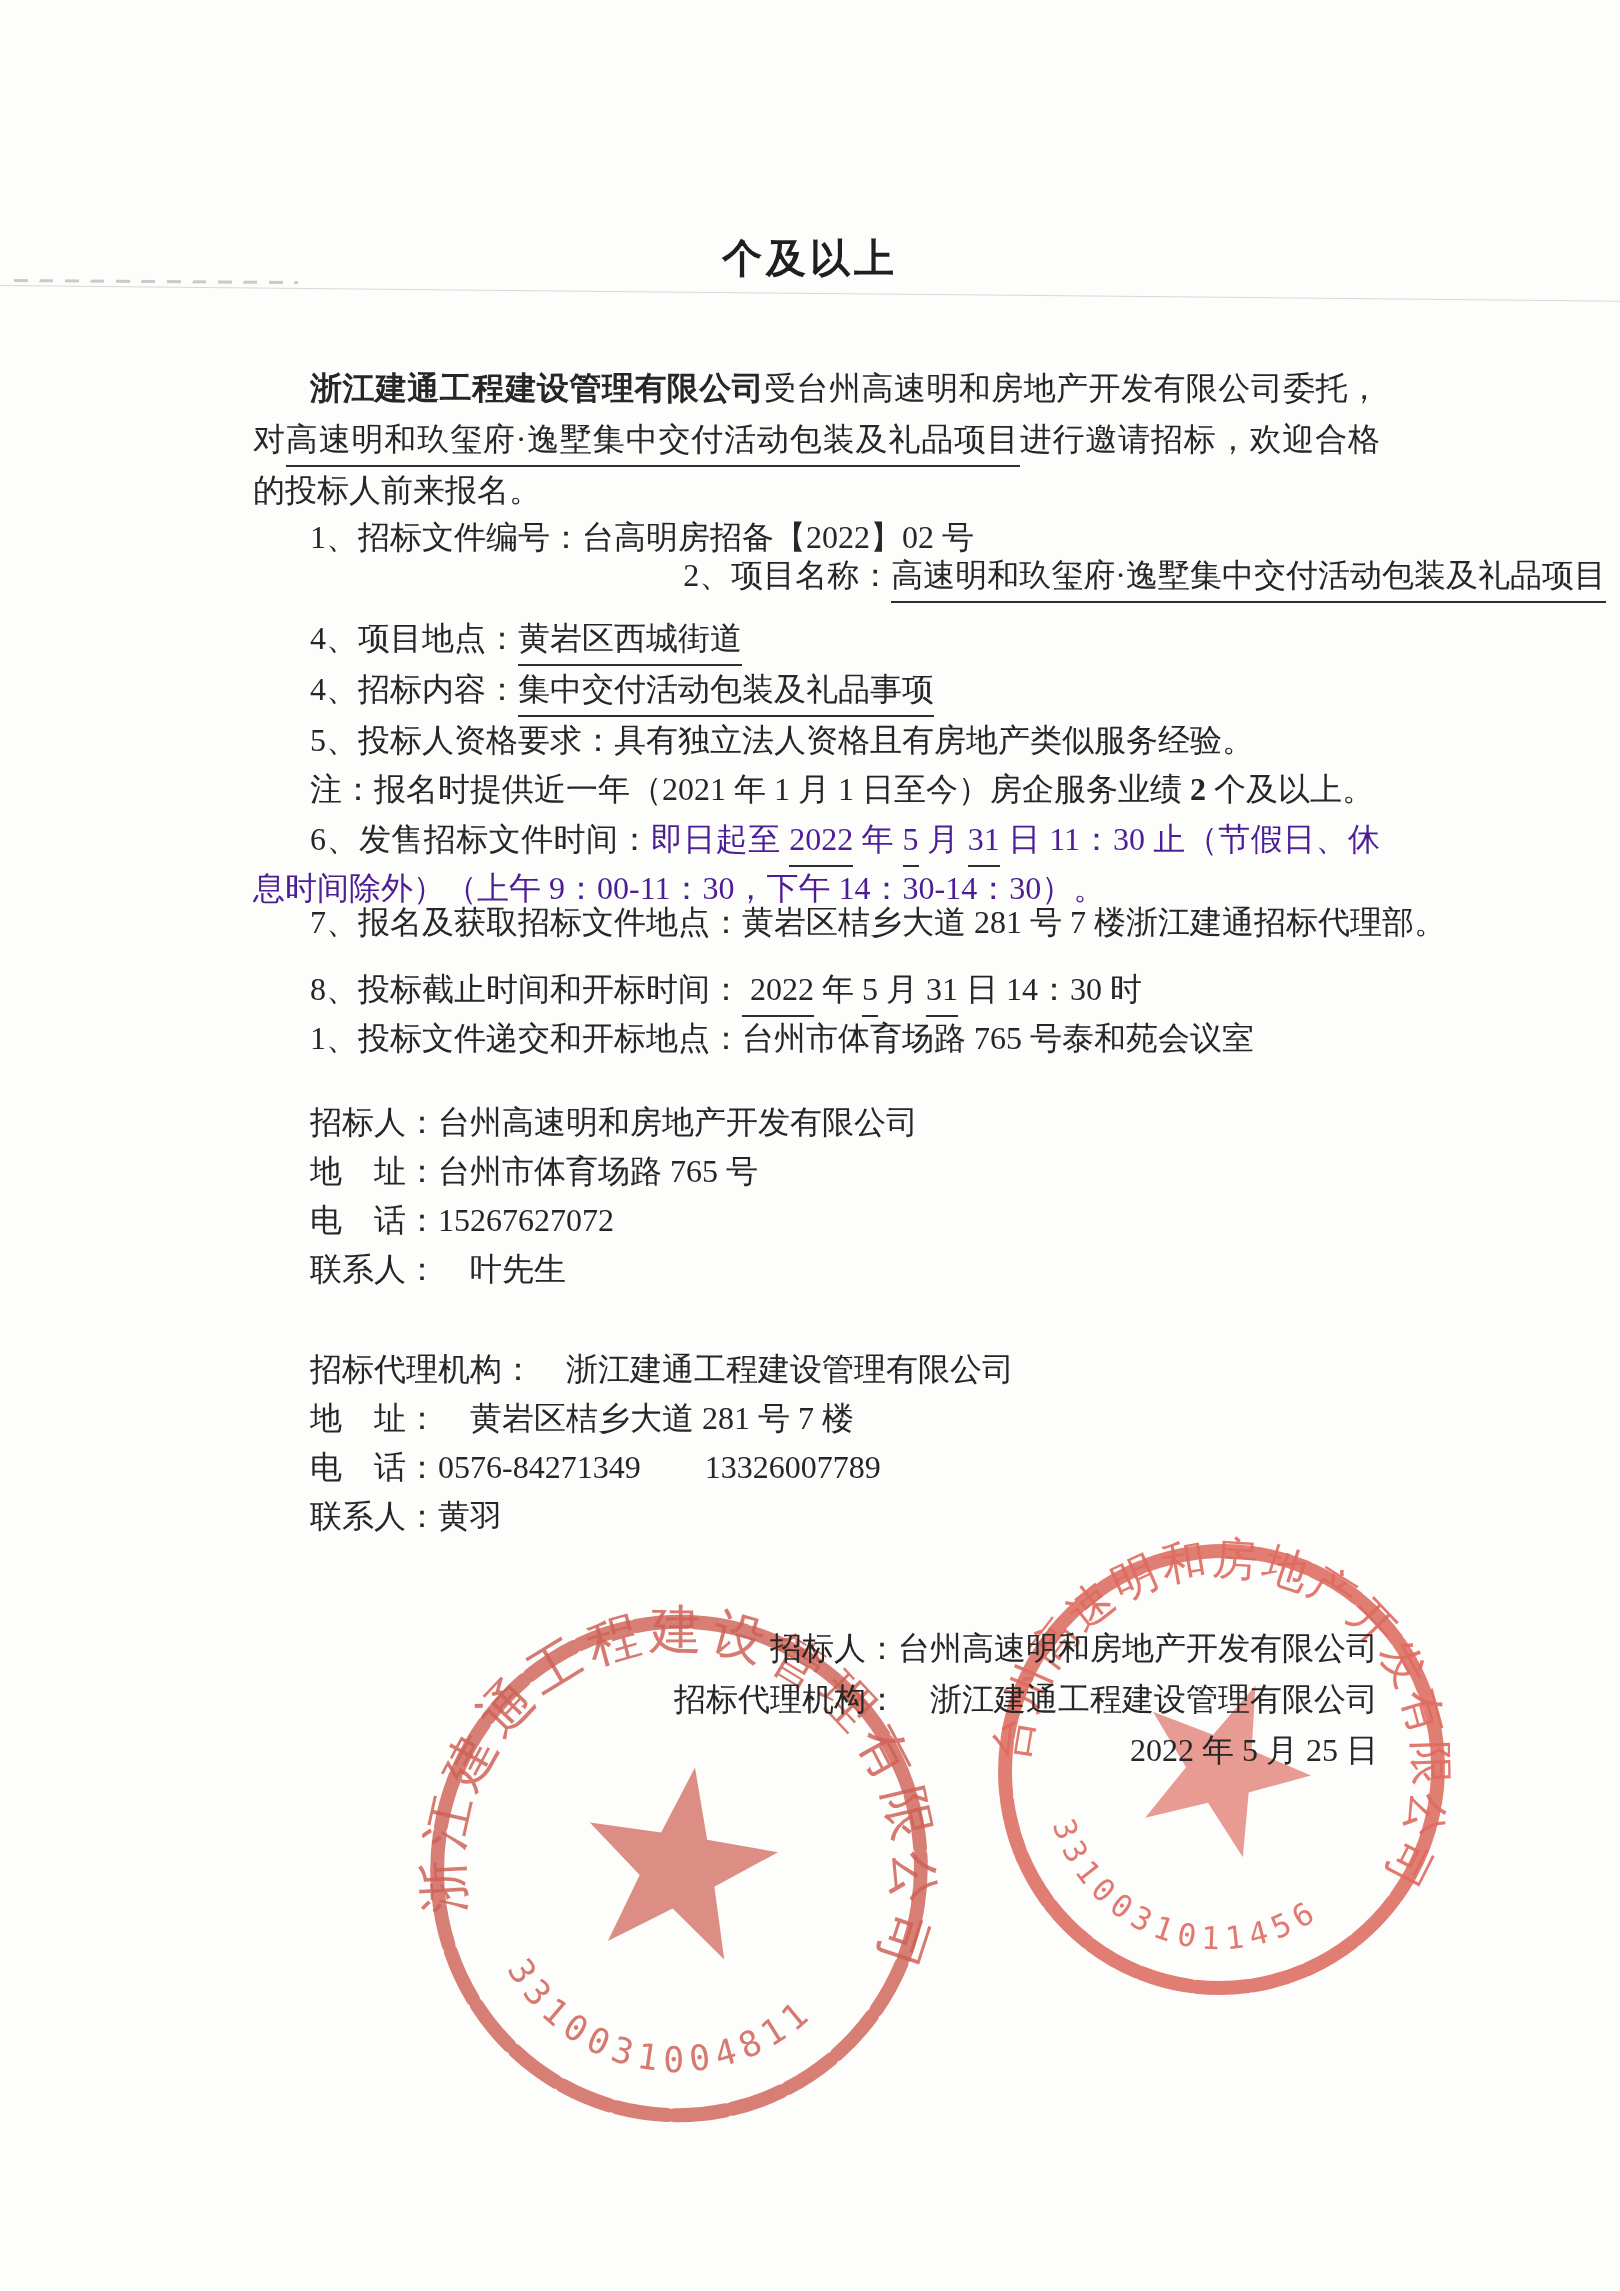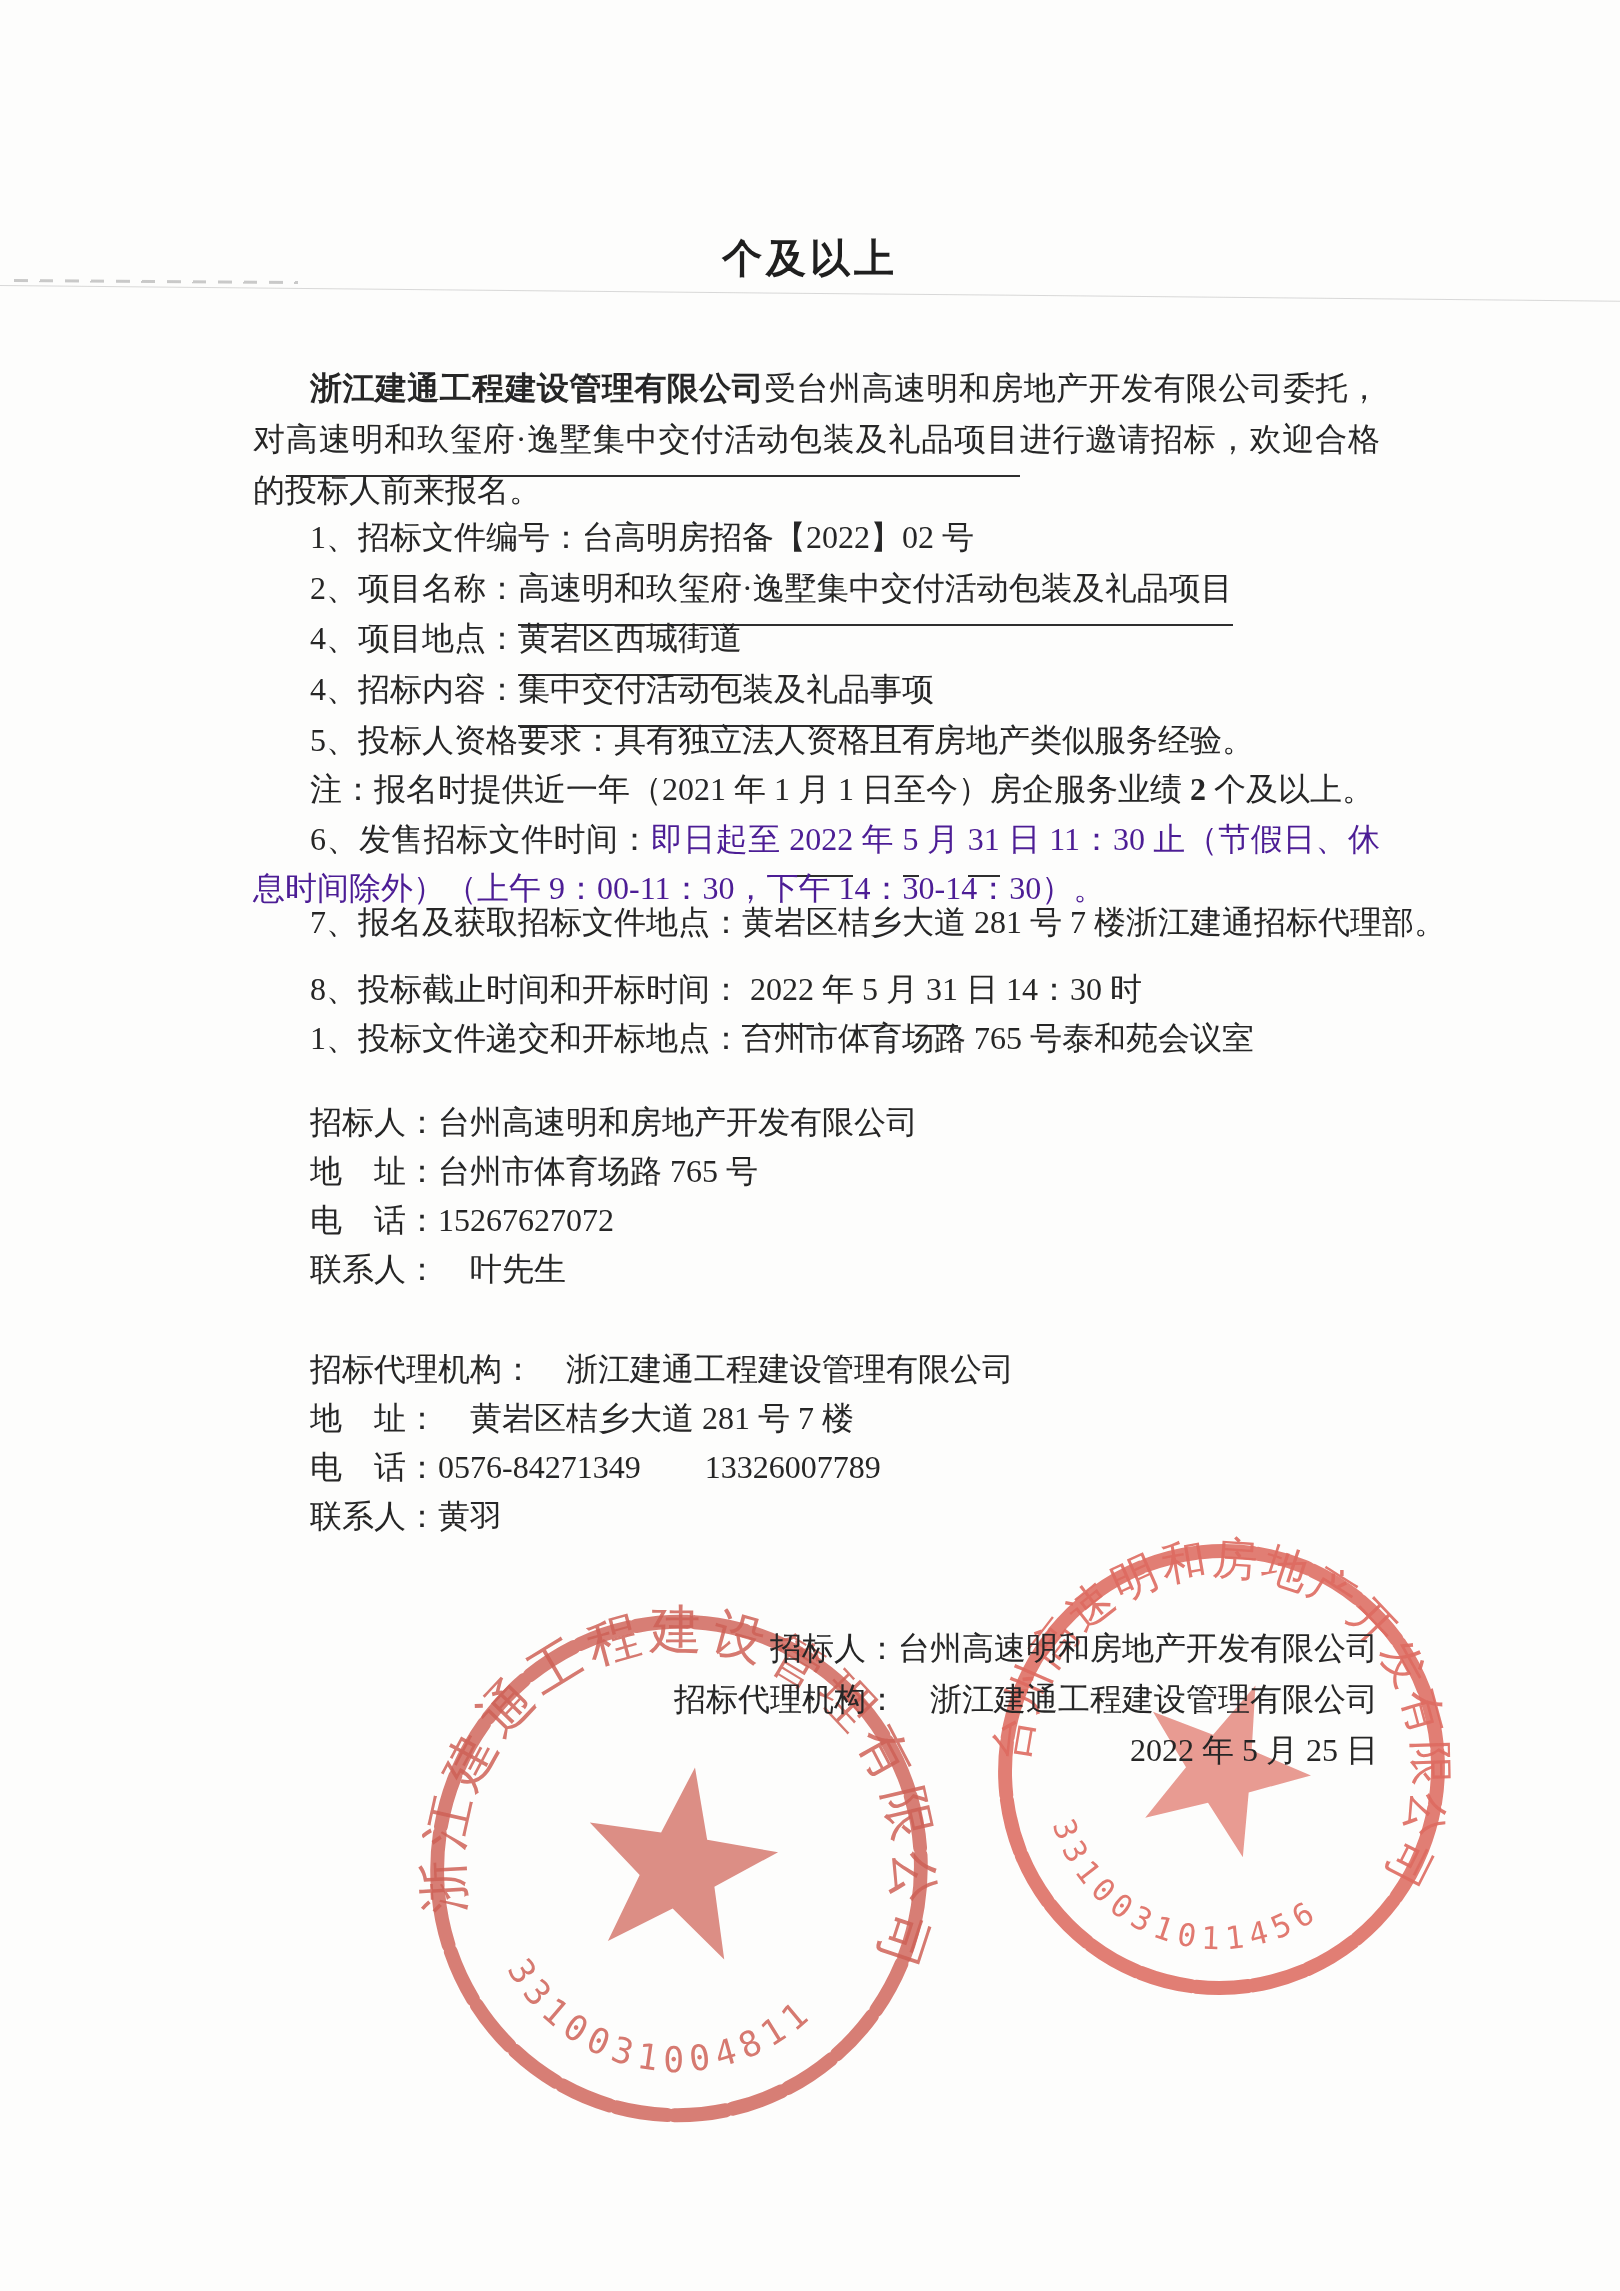--- a/index.html
+++ b/index.html
@@ -28,21 +28,21 @@
   .flow{
     position:absolute;left:253px;width:1127px;
     font-size:32px;line-height:51px;text-align:justify;text-indent:57px;
   }
   .line{
     position:absolute;left:253px;width:1353px;
     font-size:32px;line-height:43px;padding-left:57px;box-sizing:border-box;
   }
   .t{white-space:pre-wrap;}
   .b{font-weight:bold;}
-  .u{border-bottom:2px solid #2e2e2e;padding-bottom:18px;margin-top:44px;}
+  .u{border-bottom:2px solid #2e2e2e;padding-bottom:8px;margin-top:44px;}
   .light{color:#4c1d95;}
   .block{
     position:absolute;left:310px;font-size:32px;line-height:49px;
   }
   .block .row{white-space:pre-wrap;}
   .sig-block{
     position:absolute;right:242px;top:1623px;text-align:right;
     font-size:32px;line-height:51px;
   }
   .sig-block .row{white-space:pre-wrap;}
@@ -64,21 +64,21 @@
   <div class="scan-dashes"></div>
 
   <div class="flow" style="top:363px;">
     <span class="t b">浙江建通工程建设管理有限公司</span><span class="t">受台州高速明和房地产开发有限公司委托，对</span><span class="t u">高速明和玖玺府·逸墅集中交付活动包装及礼品项目</span><span class="t">进行邀请招标，欢迎合格的投标人前来报名。</span>
   </div>
 
   <div class="line" style="top:516px;">
     <span class="t">1、招标文件编号：</span><span class="t">台高明房招备【2022】02 号</span>
   </div>
 
-  <div class="line" style="top:567px;">
+  <div class="line" style="top:554px;text-align:right;">
     <span class="t">2、项目名称：</span><span class="t u">高速明和玖玺府·逸墅集中交付活动包装及礼品项目</span>
   </div>
 
   <div class="line" style="top:617px;">
     <span class="t">4、项目地点：</span><span class="t u">黄岩区西城街道</span>
   </div>
 
   <div class="line" style="top:668px;">
     <span class="t">4、招标内容：</span><span class="t u">集中交付活动包装及礼品事项</span>
   </div>

